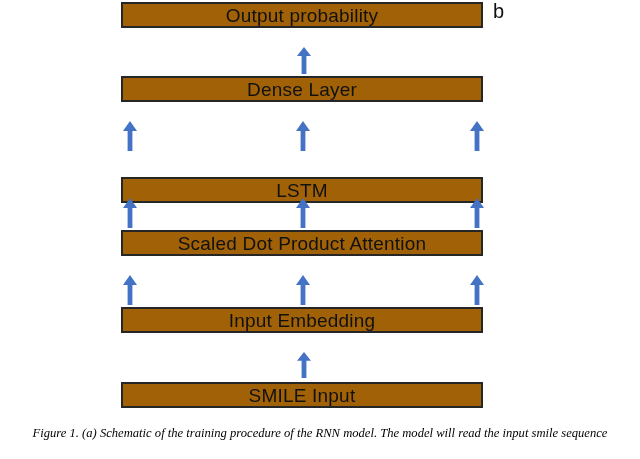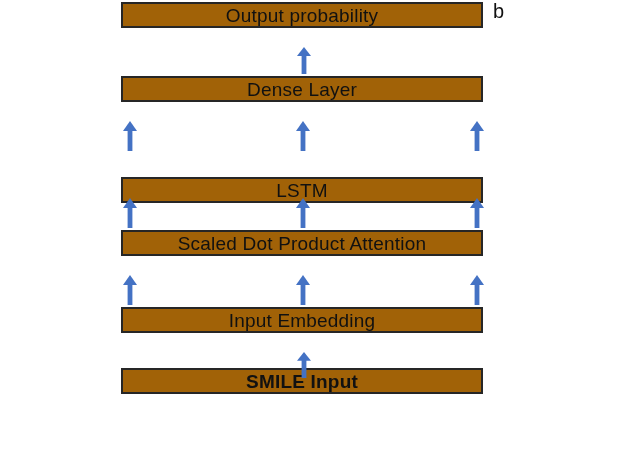--- a/index.html
+++ b/index.html
@@ -88,21 +88,21 @@
       </div>
       <div class="flow-node" style="top: 153px; margin-top: 24px;">
         <span class="node-label">LSTM</span>
       </div>
       <div class="flow-node" style="top: 230px;">
         <span class="node-label">Scaled Dot Product Attention</span>
       </div>
       <div class="flow-node" style="top: 307px; text-align: right;">
         <span class="node-label">Input Embedding</span>
       </div>
-      <div class="flow-node" style="top: 368px; font-weight: bold;">
+      <div class="flow-node" style="top: 382px;">
         <span class="node-label">SMILE Input</span>
       </div>
       <div class="up-arrow" style="left: 297px; top: 47px; height: 27px;">
         <svg viewBox="0 0 14 30" preserveAspectRatio="none">
           <polygon points="0,10 7,0 14,10" fill="#4472C4"></polygon>
           <rect x="4.6" y="8" width="4.8" height="22" fill="#4472C4"></rect>
         </svg>
       </div>
       <div class="up-arrow" style="left: 123px; top: 121px; height: 30px;">
         <svg viewBox="0 0 14 30" preserveAspectRatio="none">
@@ -159,14 +159,15 @@
         </svg>
       </div>
       <div class="up-arrow" style="left: 297px; top: 352px; height: 26px;">
         <svg viewBox="0 0 14 30" preserveAspectRatio="none">
           <polygon points="0,10 7,0 14,10" fill="#4472C4"></polygon>
           <rect x="4.6" y="8" width="4.8" height="22" fill="#4472C4"></rect>
         </svg>
       </div>
     </div>
   <div class="caption">
+    <div class="caption-line">Figure 1. (a) Schematic of the training procedure of the RNN model. The model will read the input smile sequence</div>
   </div>
 </div>
 
 </body></html>

